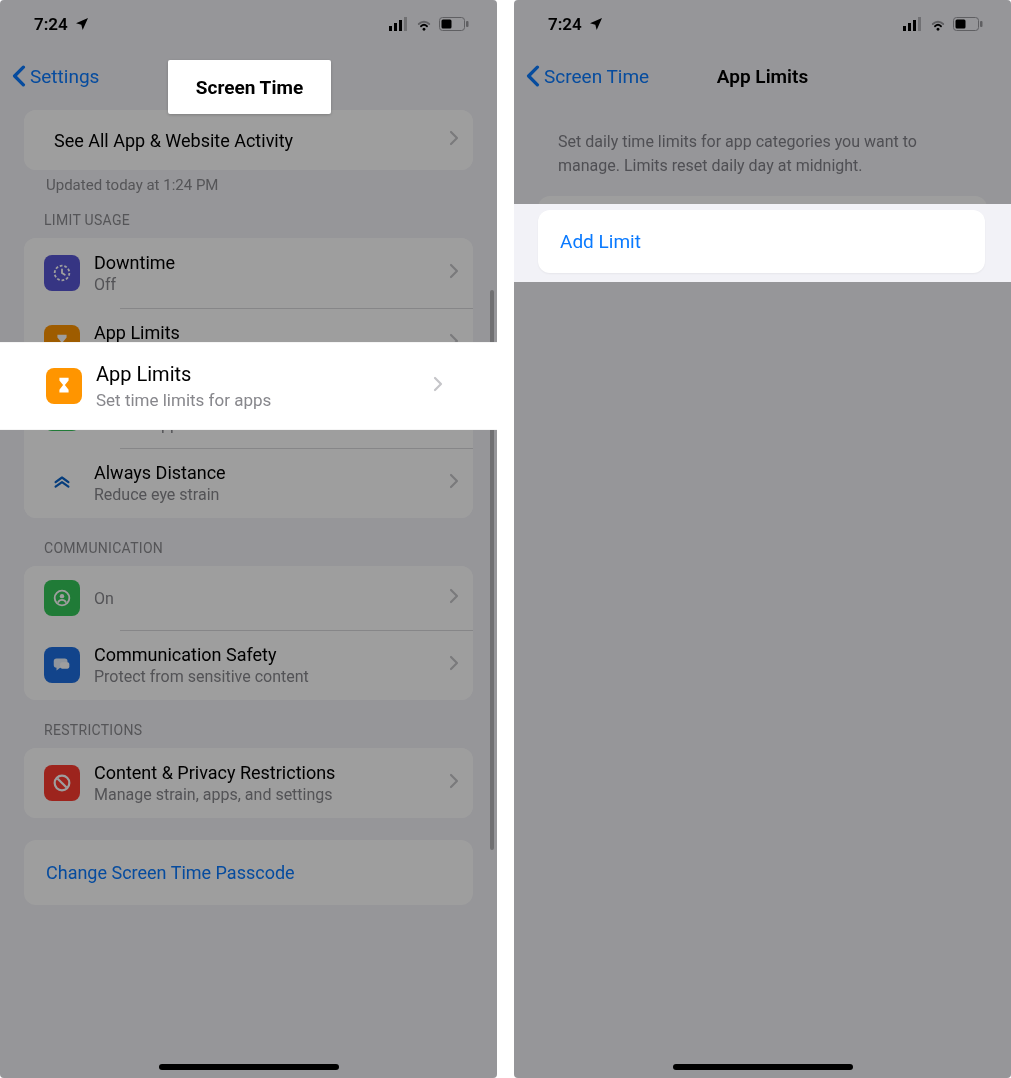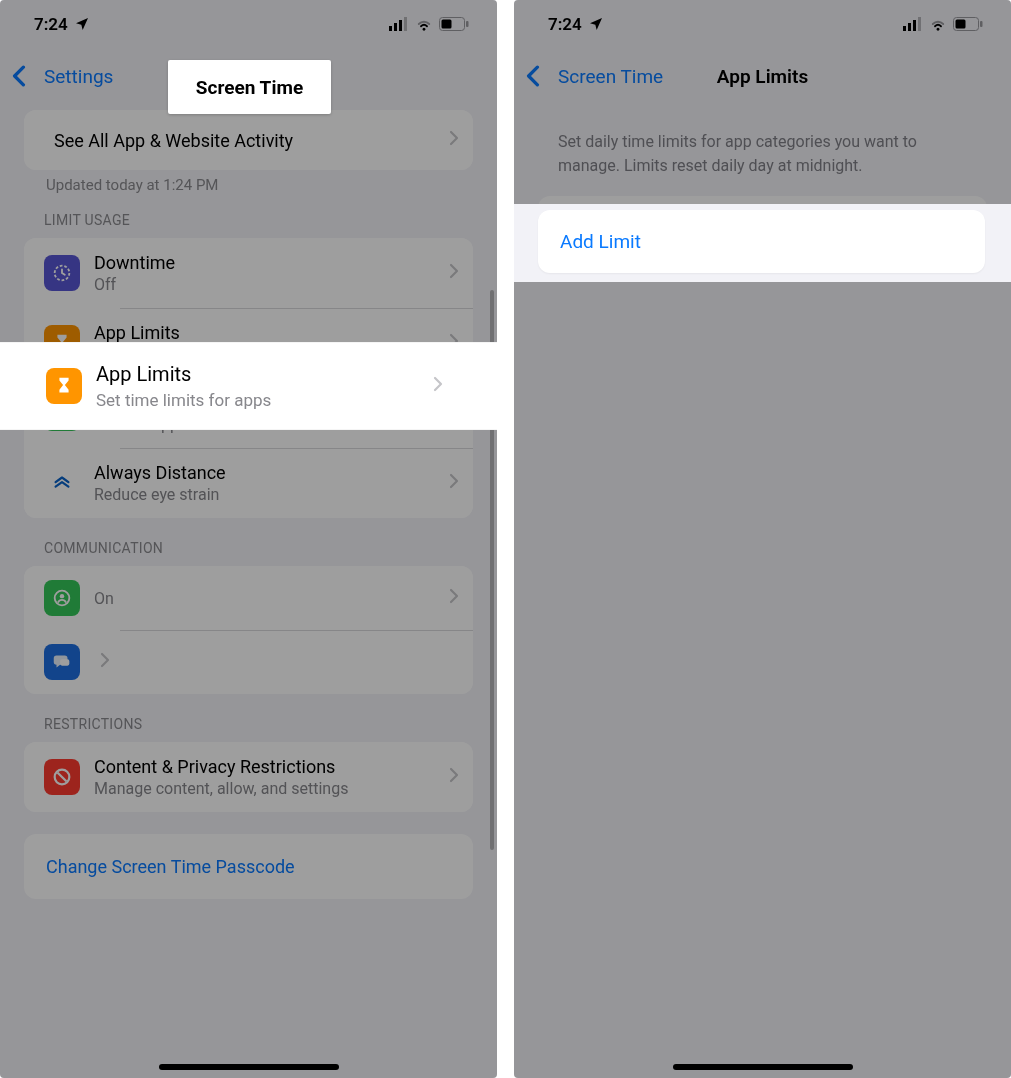--- a/index.html
+++ b/index.html
@@ -56,21 +56,21 @@
   .navbar {
     height: 56px;
     display:flex;
     align-items:center;
     padding: 0 12px;
     position:relative;
   }
   .navbar .back {
     display:flex; align-items:center;
     color:#0a7aff; font-size:19px;
-    gap:18px;
+    gap:4px;
   }
   .navbar .title {
     position:absolute;
     left:0; right:0;
     text-align:center;
     font-size:19px; font-weight:600;
     color:#000;
     pointer-events:none;
   }
 
@@ -370,38 +370,42 @@
               <path d="M2 2l6 6-6 6" stroke="#c5c5c9" stroke-width="2.2" stroke-linecap="round" stroke-linejoin="round"></path>
             </svg></span>
       </div>
       <div class="row">
         <div class="icon ic-blue">
           <svg viewBox="0 0 24 24" fill="#fff">
               <path d="M6 5h9a3 3 0 013 3v4a3 3 0 01-3 3h-5l-4 3v-3a3 3 0 01-3-3V8a3 3 0 013-3z" opacity="0.9"></path>
               <rect x="10" y="9" width="10" height="7" rx="2" fill="#fff"></rect>
             </svg>
         </div>
+        <div class="labels">
+          <span class="title-text">Communication Safety</span>
+          <span class="subtitle-text">Protect from sensitive content</span>
+        </div>
         <span class="chevron"><svg width="10" height="16" viewBox="0 0 10 16" fill="none">
               <path d="M2 2l6 6-6 6" stroke="#c5c5c9" stroke-width="2.2" stroke-linecap="round" stroke-linejoin="round"></path>
             </svg></span>
       </div>
     </div>
 
     <div class="section-header">RESTRICTIONS</div>
     <div class="group">
       <div class="row">
         <div class="icon ic-red">
           <svg viewBox="0 0 24 24" fill="none">
               <circle cx="12" cy="12" r="8" stroke="#fff" stroke-width="2.4"></circle>
               <line x1="7" y1="7" x2="17" y2="17" stroke="#fff" stroke-width="2.4"></line>
             </svg>
         </div>
         <div class="labels">
           <span class="title-text">Content &amp; Privacy Restrictions</span>
-          <span class="subtitle-text">Manage content, allow, and settings</span>
+          <span class="subtitle-text">Manage strain, apps, and settings</span>
         </div>
         <span class="chevron"><svg width="10" height="16" viewBox="0 0 10 16" fill="none">
               <path d="M2 2l6 6-6 6" stroke="#c5c5c9" stroke-width="2.2" stroke-linecap="round" stroke-linejoin="round"></path>
             </svg></span>
       </div>
     </div>
 
     <div class="group link-group">
       <div class="link-row">Change Screen Time Passcode</div>
     </div>

